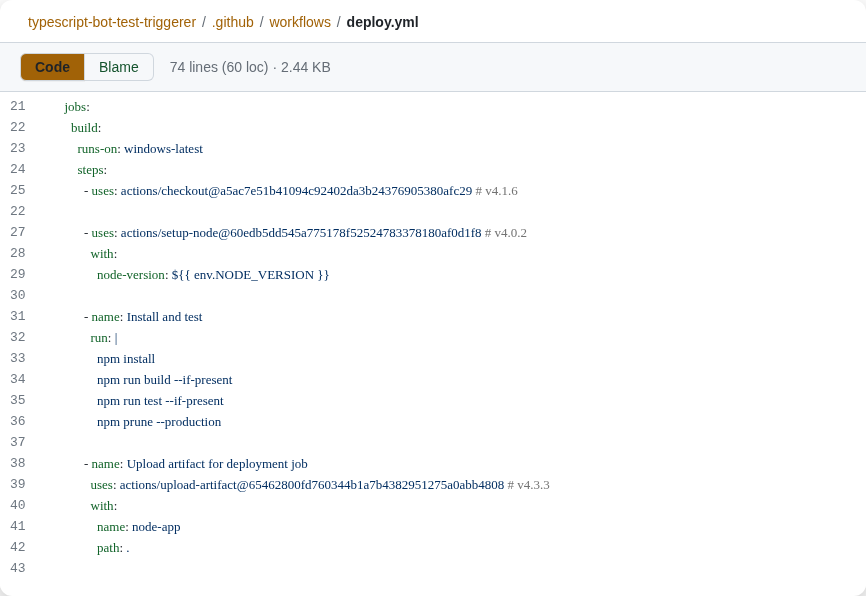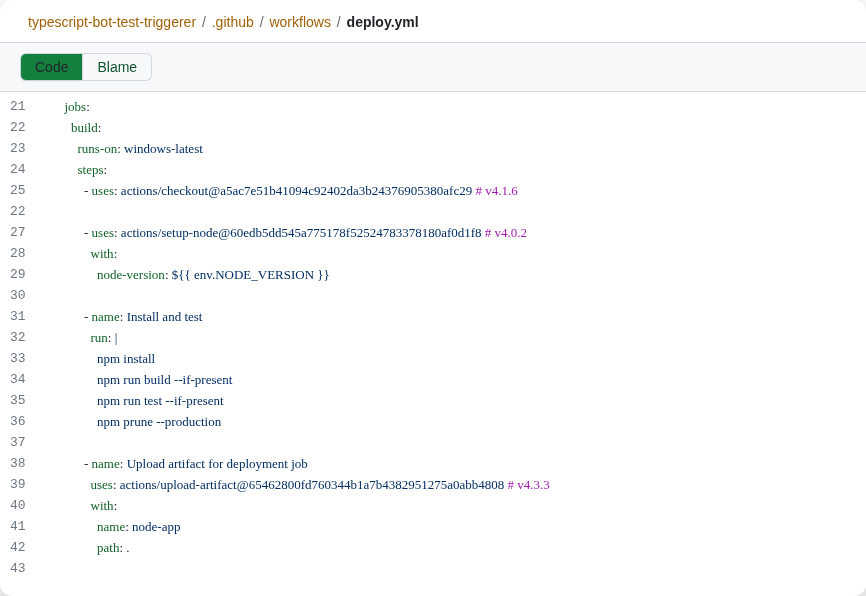--- a/index.html
+++ b/index.html
@@ -34,23 +34,23 @@
     font-family: inherit;
     font-size: 14px;
     padding: 5px 14px;
     border: 1px solid #d0d7de;
     background: #f6f8fa;
     cursor: pointer;
     color: #14532d;
     border-radius: 6px;
   }
   .seg button.active {
-    background: #15803d;
+    background: #a16207;
     color: #1f2328;
-    font-weight: 400;
+    font-weight: 700;
     box-shadow: 0 1px 0 rgba(27,31,36,0.04);
   }
   .seg button:first-child { border-top-right-radius: 0; border-bottom-right-radius: 0; }
   .seg button:last-child { border-top-left-radius: 0; border-bottom-left-radius: 0; border-left: none; background:#f6f8fa; }
   .meta { color: #656d76; font-size: 14px; margin-left: 8px; }
   .code-area {
     display: flex;
     font-family: ui-monospace, SFMono-Regular, "SF Mono", Consolas, "Liberation Mono", Menlo, monospace;
     font-size: 13px;
     line-height: 21px;
@@ -67,40 +67,41 @@
   }
   .code {
     padding: 4px 0 4px 0;
     white-space: pre;
     color: #24292f;
     font-family: Liberation Serif, serif;
   }
   .code .row { min-height: 21px; }
   .pl-ent { color: #116329; } 
   .pl-s   { color: #032f62; } 
-  .pl-c   { color: #a21caf; margin-top: 10px; } 
+  .pl-c   { color: #737373; margin-top: 10px; } 
 </style>
 </head>
 <body>
 
 <div class="breadcrumb">
   <a href="#">typescript-bot-test-triggerer</a>
   <span class="sep">/</span>
   <a href="#">.github</a>
   <span class="sep">/</span>
   <a href="#">workflows</a>
   <span class="sep">/</span>
   <span class="current">deploy.yml</span>
 </div>
 
 <div class="toolbar">
   <div class="seg">
     <button class="active">Code</button>
     <button>Blame</button>
   </div>
+  <span class="meta">74 lines (60 loc) · 2.44 KB</span>
 </div>
 
 <div class="code-area">
   <div class="gutter" id="gutter">
       <div>21</div>
       <div>22</div>
       <div>23</div>
       <div>24</div>
       <div>25</div>
       <div>22</div>

